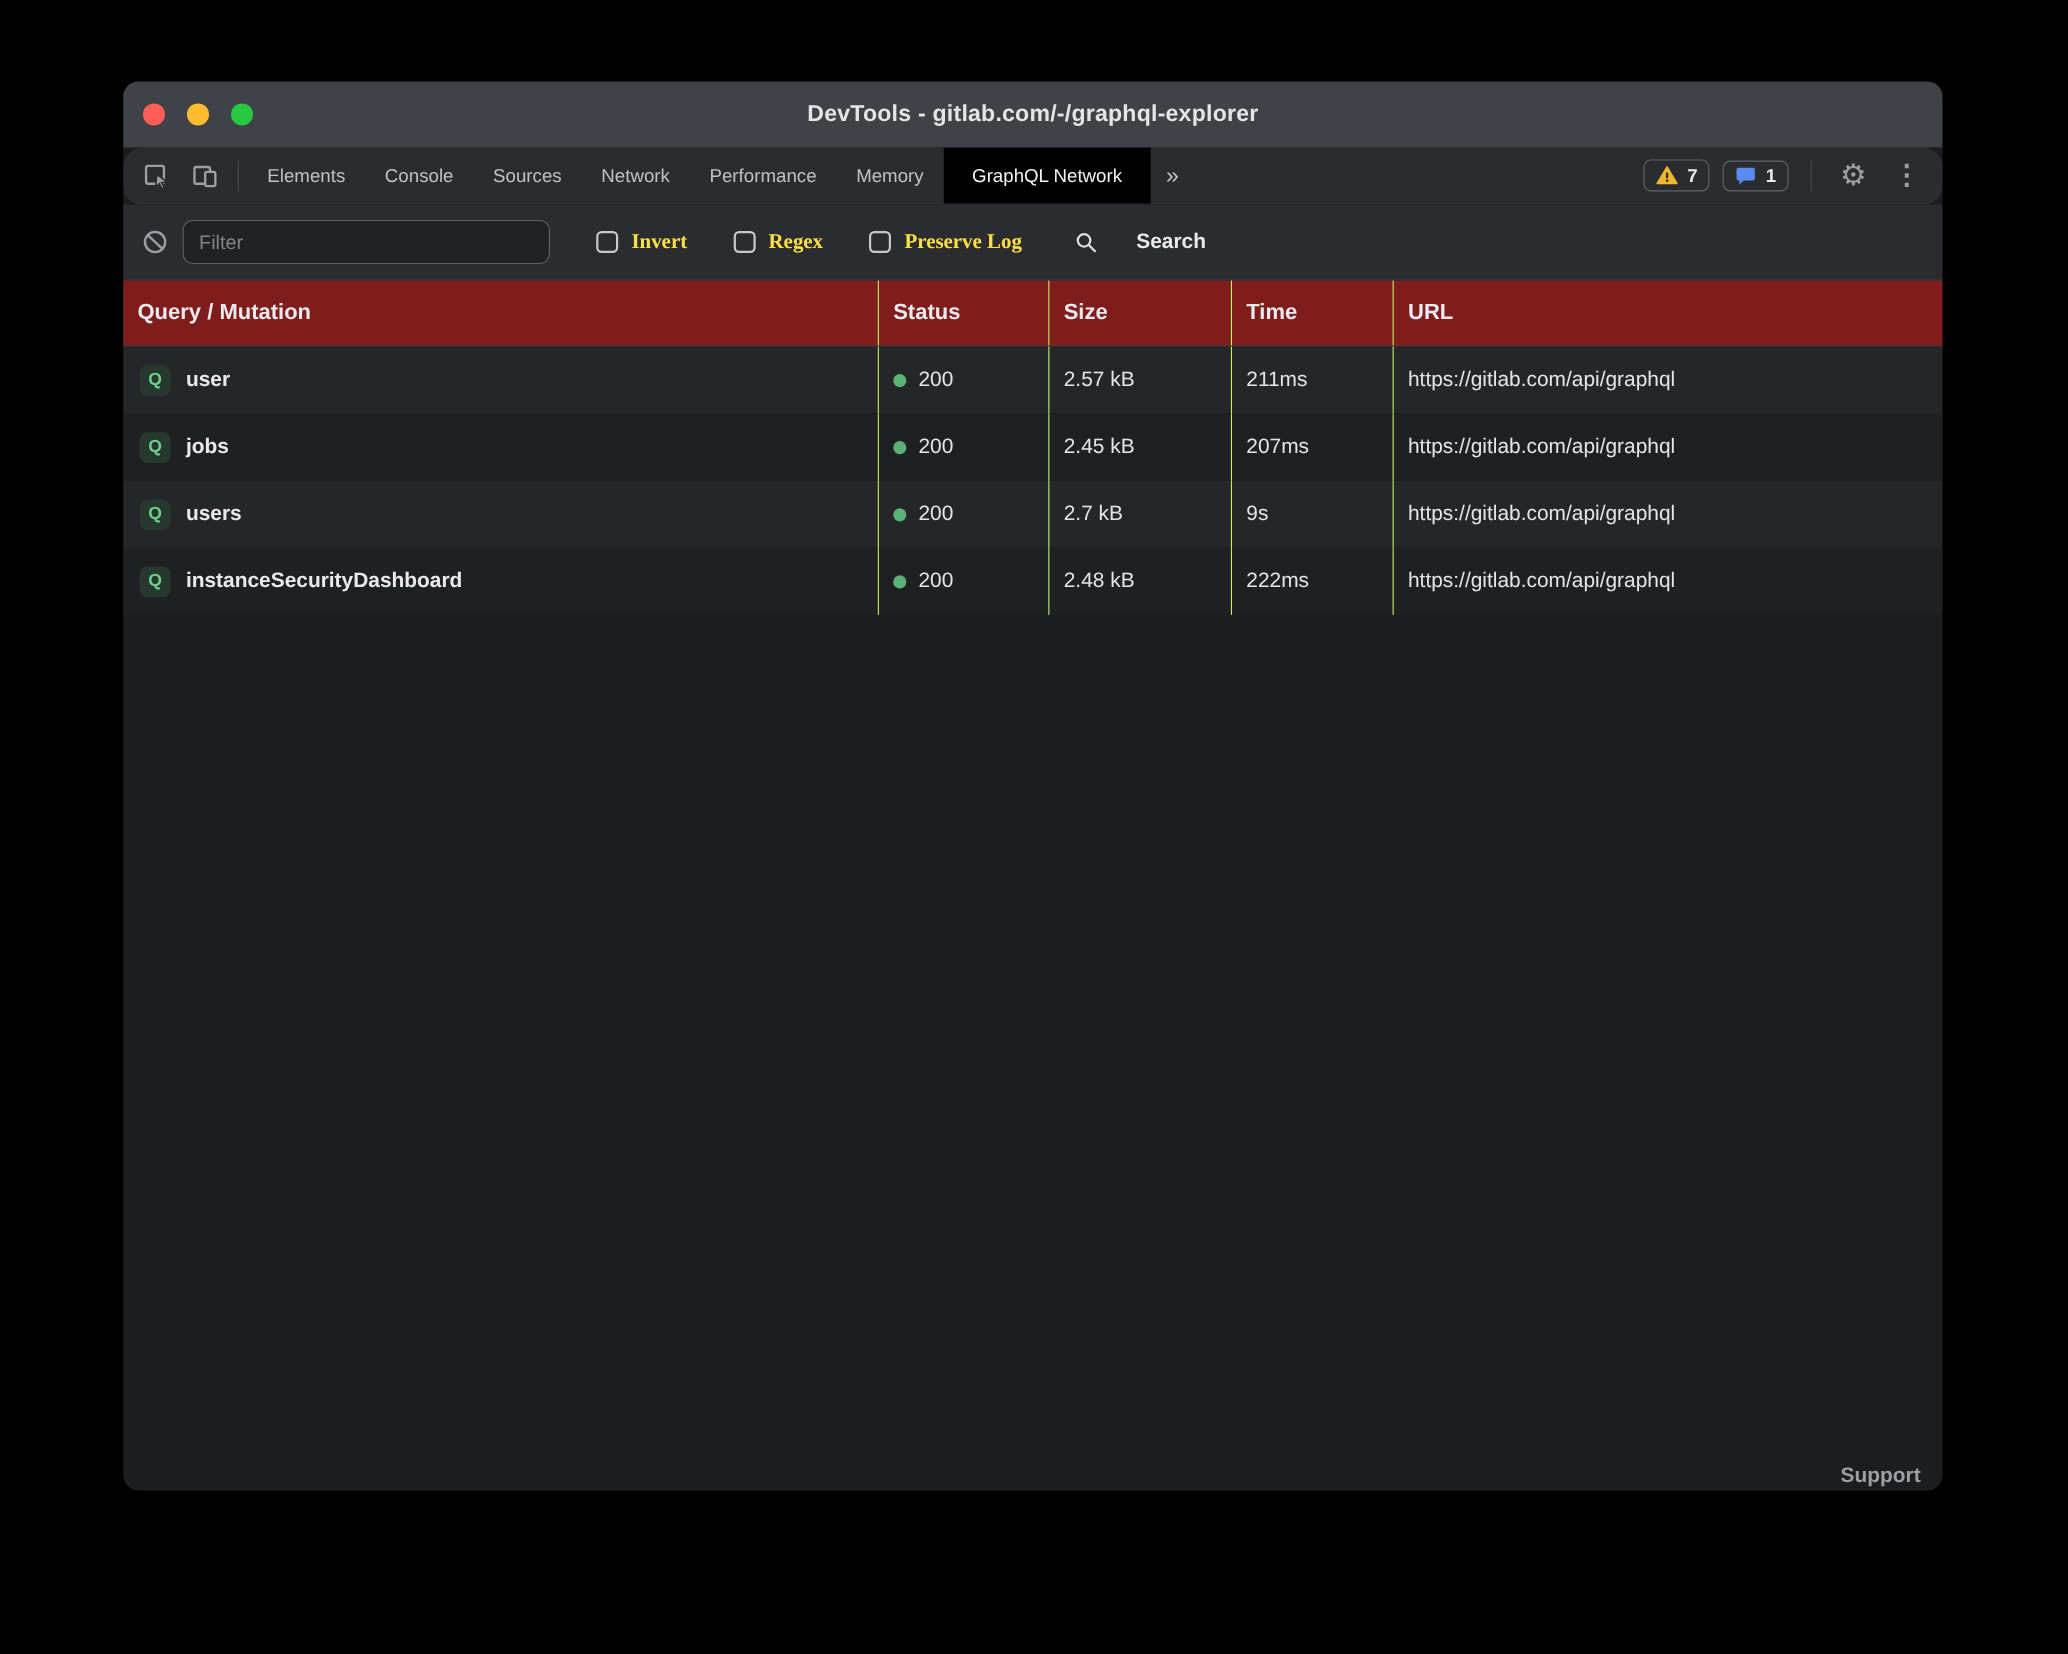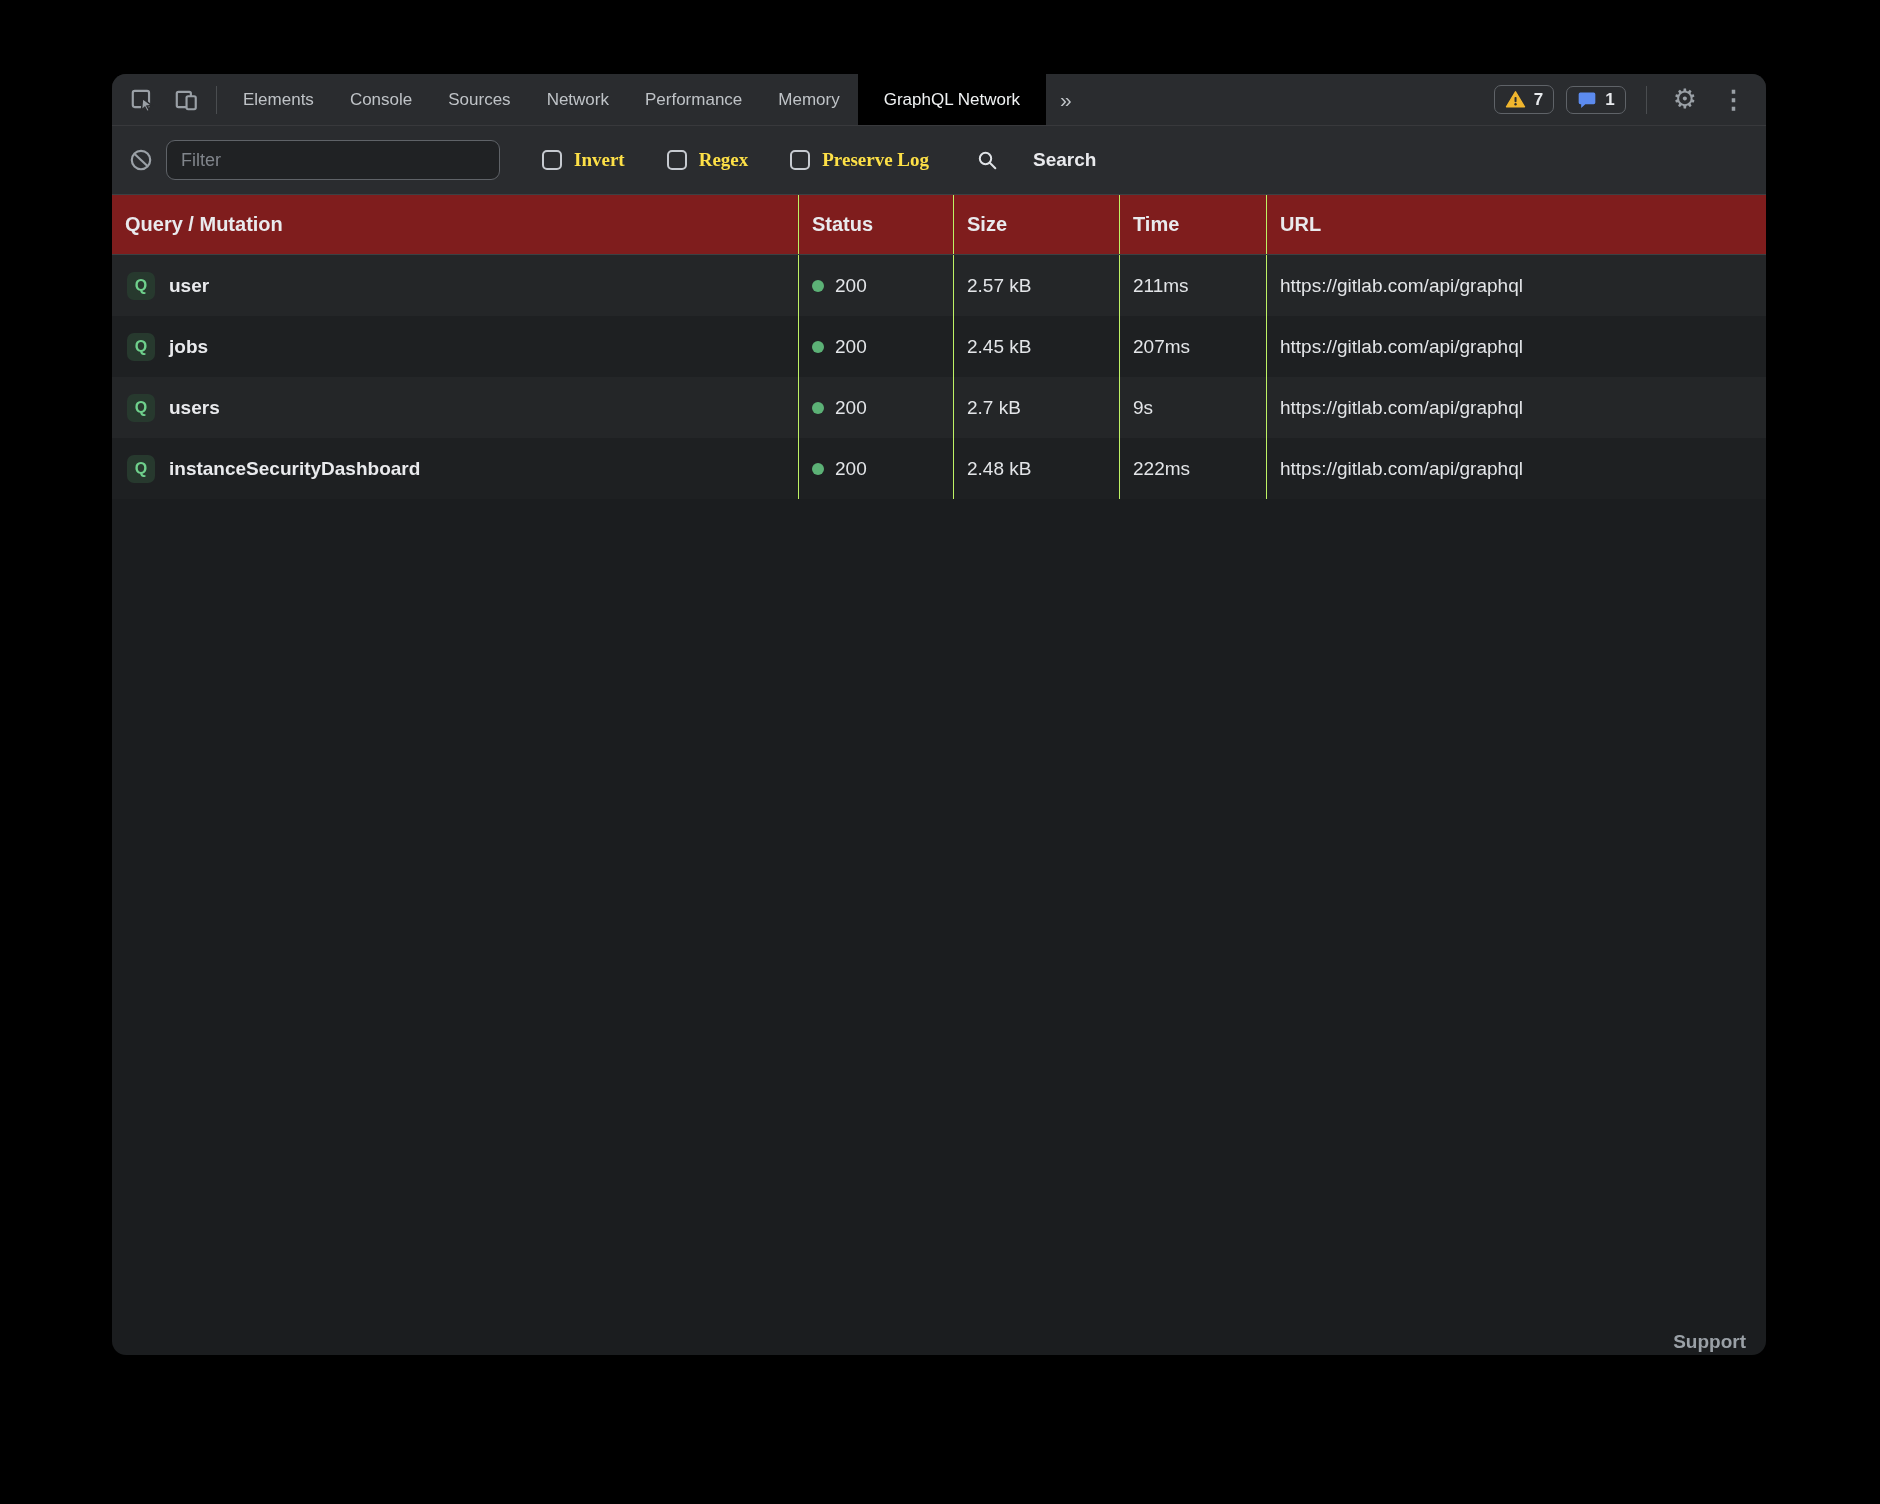--- a/index.html
+++ b/index.html
@@ -21,21 +21,21 @@
   .lights { position: absolute; left: 18px; top: 0; height: 60px; display: flex; align-items: center; gap: 20px; }
   .light { width: 20px; height: 20px; border-radius: 50%; display: inline-block; }
   .light.red { background: #ff5f57; }
   .light.yellow { background: #febc2e; }
   .light.green { background: #28c840; }
   .win-title { color: #e3e5e8; font-size: 21px; font-weight: 700; letter-spacing: .2px; }
 
   
   .tabbar {
     height: 52px; flex: 0 0 52px; background: #2a2c2f;
-    display: flex; align-items: stretch; border-bottom: 1px solid #38393c;
+    display: flex; align-items: stretch; border-bottom: 1px solid #38393c; border-radius: 18px;
   }
   .iconbtn {
     background: none; border: none; width: 44px; display: flex; align-items: center; justify-content: center;
     cursor: pointer; padding: 0;
   }
   .iconbtn:first-child { margin-left: 8px; }
   .vsep { width: 1px; background: #4a4d50; height: 28px; align-self: center; margin: 0 8px; }
   .tab {
     display: flex; align-items: center; padding: 0 18px; color: #bfc3c7; font-size: 17px; cursor: pointer;
     white-space: nowrap;
@@ -90,20 +90,28 @@
 
   
   .body-rest { flex: 1 1 auto; position: relative; }
   .support { position: absolute; right: 20px; bottom: 2px; color: #9aa0a6; font-size: 19px; font-weight: 700; cursor: pointer; }
 </style>
 </head>
 <body>
 
 <div class="window">
 
+  <div class="titlebar">
+    <div class="lights">
+      <span class="light red"></span>
+      <span class="light yellow"></span>
+      <span class="light green"></span>
+    </div>
+    <div class="win-title">DevTools - gitlab.com/-/graphql-explorer</div>
+  </div>
 
   <div class="tabbar">
     <button class="iconbtn">
       <svg viewBox="0 0 24 24" width="26" height="26">
         <rect x="3.5" y="3.5" width="15" height="15" rx="1.8" fill="none" stroke="#9aa0a6" stroke-width="2"></rect>
         <path d="M12.5 10.5 L21 17 L16.6 17.6 L18.8 21.6 L16.7 22.7 L14.6 18.6 L11.5 21.5 Z" fill="#9aa0a6" stroke="#2a2c2f" stroke-width="1.4"></path>
       </svg>
     </button>
     <button class="iconbtn">
       <svg viewBox="0 0 24 24" width="26" height="26">

